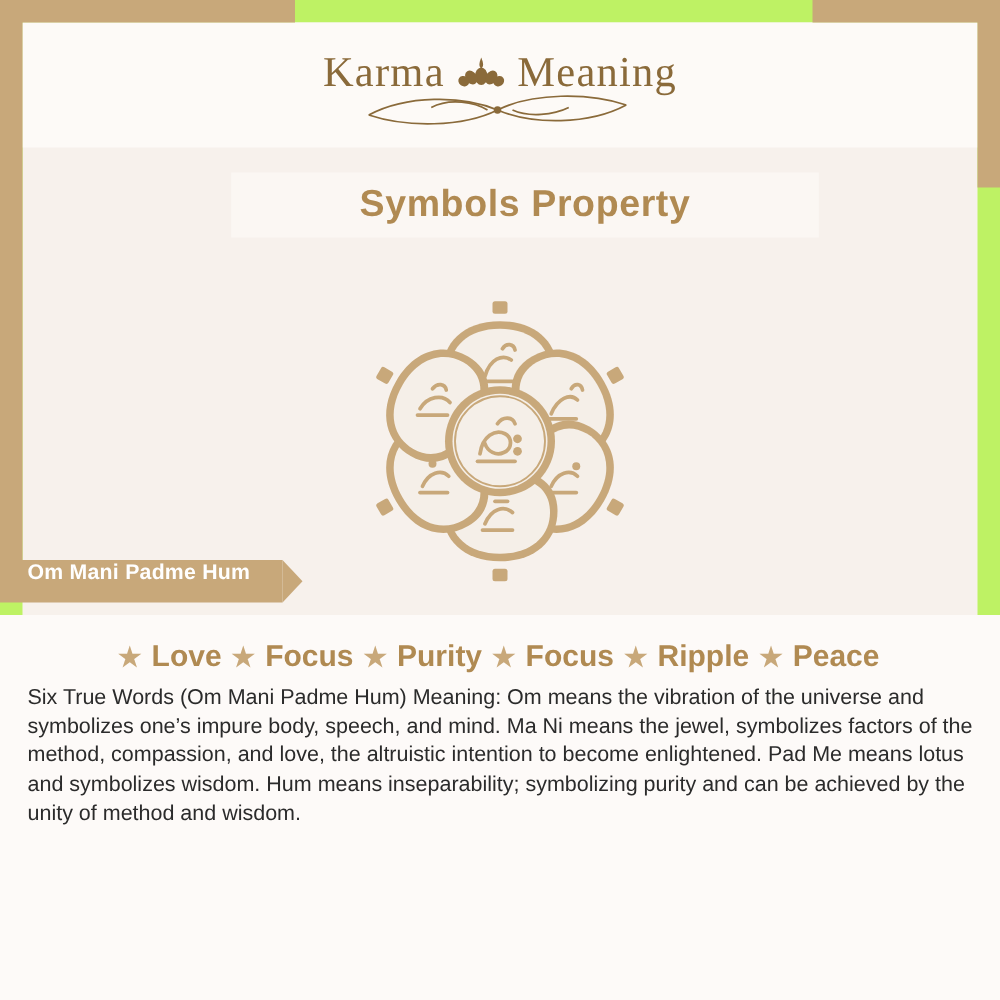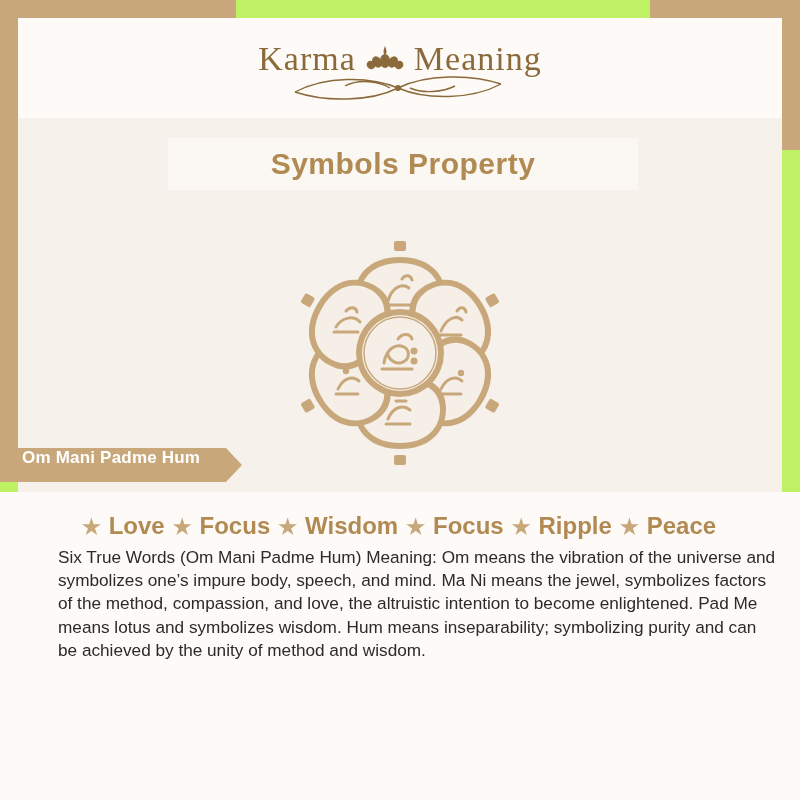--- a/index.html
+++ b/index.html
@@ -108,21 +108,21 @@
     left: 50%;
     transform: translateX(-50%);
     top: 72px;
     width: 230px;
     height: 30px;
   }
 
   
   .title-band {
     position: absolute;
-    left: 168px;
+    left: 185px;
     top: 138px;
     width: 470px;
     height: 52px;
     background: #fbf7f3;
     display: flex;
     align-items: center;
     justify-content: center;
   }
   .title-band .title-text {
     font-size: 30px;
@@ -194,21 +194,20 @@
   }
   .keywords .kw {
     padding: 0 2px;
   }
   .body-text {
     color: #2b2b2b;
     font-size: 17.2px;
     line-height: 1.35;
     padding: 0 22px;
     text-align: left;
-    margin-left: 36px;
   }
   .body-text p {
     margin: 0 0 0 0;
   }
   .body-text p + p {
     margin-top: 2px;
   }
 </style>
 </head>
 <body>
@@ -356,21 +355,21 @@
     <span>Om Mani Padme Hum</span>
   </div>
 
   <div class="bottom-block">
     <div class="keywords">
       <span class="star">★</span>
       <span class="kw">Love</span>
       <span class="star">★</span>
       <span class="kw">Focus</span>
       <span class="star">★</span>
-      <span class="kw">Wisdom</span>
+      <span class="kw">Purity</span>
       <span class="star">★</span>
       <span class="kw">Focus</span>
       <span class="star">★</span>
       <span class="kw">Ripple</span>
       <span class="star">★</span>
       <span class="kw">Peace</span>
     </div>
 
     <div class="body-text">
       <p>Six True Words (Om Mani Padme Hum) Meaning: Om means the vibration of the universe and symbolizes one’s impure body, speech, and mind. Ma Ni means the jewel, symbolizes factors of the method, compassion, and love, the altruistic intention to become enlightened. Pad Me means lotus and symbolizes wisdom. Hum means inseparability; symbolizing purity and can be achieved by the unity of method and wisdom.</p>

